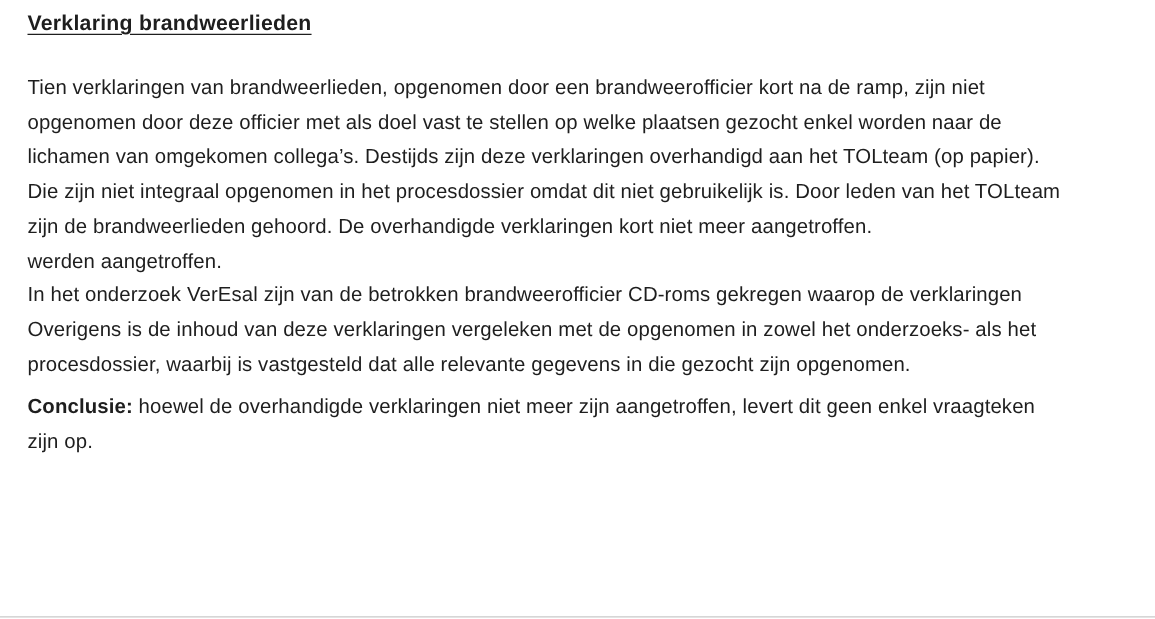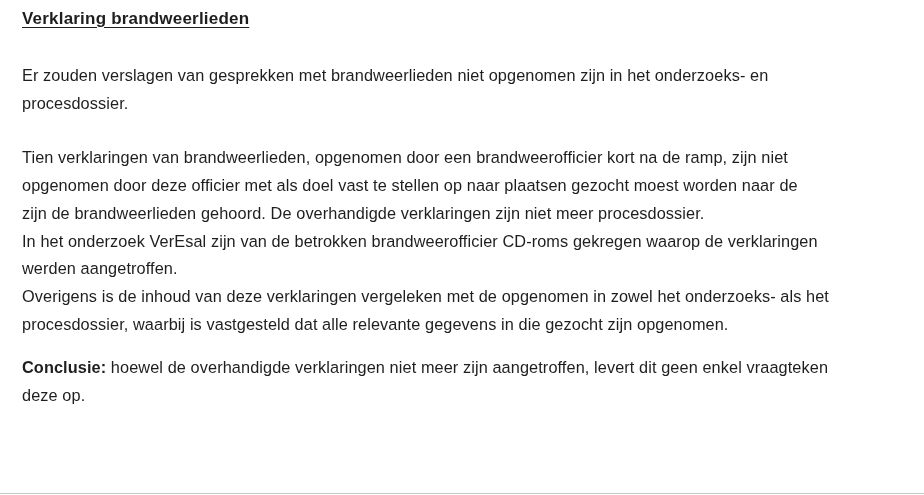--- a/index.html
+++ b/index.html
@@ -30,54 +30,52 @@
   }
   .para {
     margin: 0;
     font-size: 16.3px;
     line-height: 27.7px;
     letter-spacing: 0.1px;
     white-space: nowrap;
   }
   .para-intro   { margin-top: 32px; }
   .para-body    { margin-top: 27px; }
-  .para-concl   { margin-top: 16px; }
+  .para-concl   { margin-top: 6px; }
   .line { display: block; }
   .lead-bold { font-weight: bold; }
   .scan-edge-line {
     position: absolute;
     left: 0;
     right: 0;
     bottom: 1px;
     height: 1px;
     background: #c9c9c9;
   }
 </style>
 </head>
 <body>
 
 <div class="page">
 
   <h1 class="doc-title">Verklaring brandweerlieden</h1>
 
-  <p class="para para-intro">
-    <span class="line">Er zouden verslagen van gesprekken met brandweerlieden niet opgenomen zijn in het onderzoeks- en</span>
-    <span class="line">procesdossier.</span>
-  </p>
 
   <p class="para para-body">
     <span class="line">Tien verklaringen van brandweerlieden, opgenomen door een brandweerofficier kort na de ramp, zijn niet</span>
-    <span class="line">opgenomen door deze officier met als doel vast te stellen op naar plaatsen gezocht moest worden naar de</span>
-    <span class="line">zijn de brandweerlieden gehoord. De overhandigde verklaringen zijn niet meer procesdossier.</span>
+    <span class="line">opgenomen door deze officier met als doel vast te stellen op welke plaatsen gezocht enkel worden naar de</span>
+    <span class="line">lichamen van omgekomen collega’s. Destijds zijn deze verklaringen overhandigd aan het TOLteam (op papier).</span>
+    <span class="line">Die zijn niet integraal opgenomen in het procesdossier omdat dit niet gebruikelijk is. Door leden van het TOLteam</span>
+    <span class="line">zijn de brandweerlieden gehoord. De overhandigde verklaringen kort niet meer aangetroffen.</span>
+    <span class="line">werden aangetroffen.</span>
     <span class="line">In het onderzoek VerEsal zijn van de betrokken brandweerofficier CD-roms gekregen waarop de verklaringen</span>
-    <span class="line">werden aangetroffen.</span>
     <span class="line">Overigens is de inhoud van deze verklaringen vergeleken met de opgenomen in zowel het onderzoeks- als het</span>
     <span class="line">procesdossier, waarbij is vastgesteld dat alle relevante gegevens in die gezocht zijn opgenomen.</span>
   </p>
 
   <p class="para para-concl">
     <span class="line"><span class="lead-bold">Conclusie:</span> <span>hoewel de overhandigde verklaringen niet meer zijn aangetroffen, levert dit geen enkel vraagteken</span></span>
-    <span class="line">deze op.</span>
+    <span class="line">zijn op.</span>
   </p>
 
 </div>
 
 <div class="scan-edge-line"></div>
 
 </body></html>

